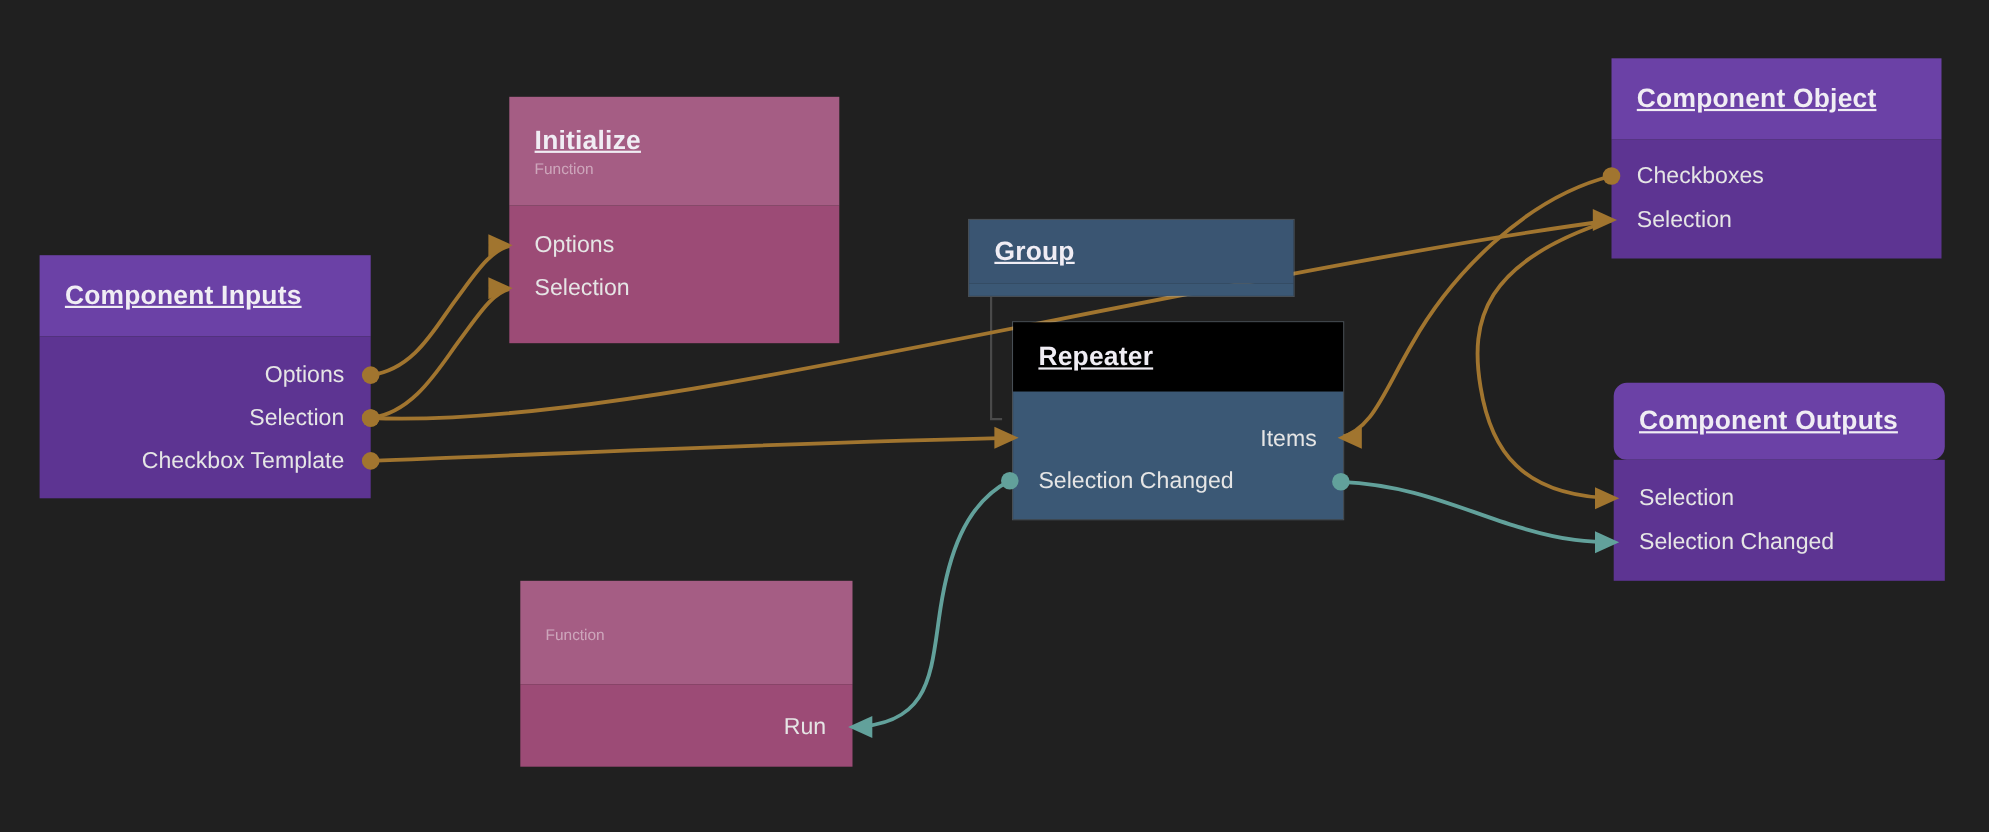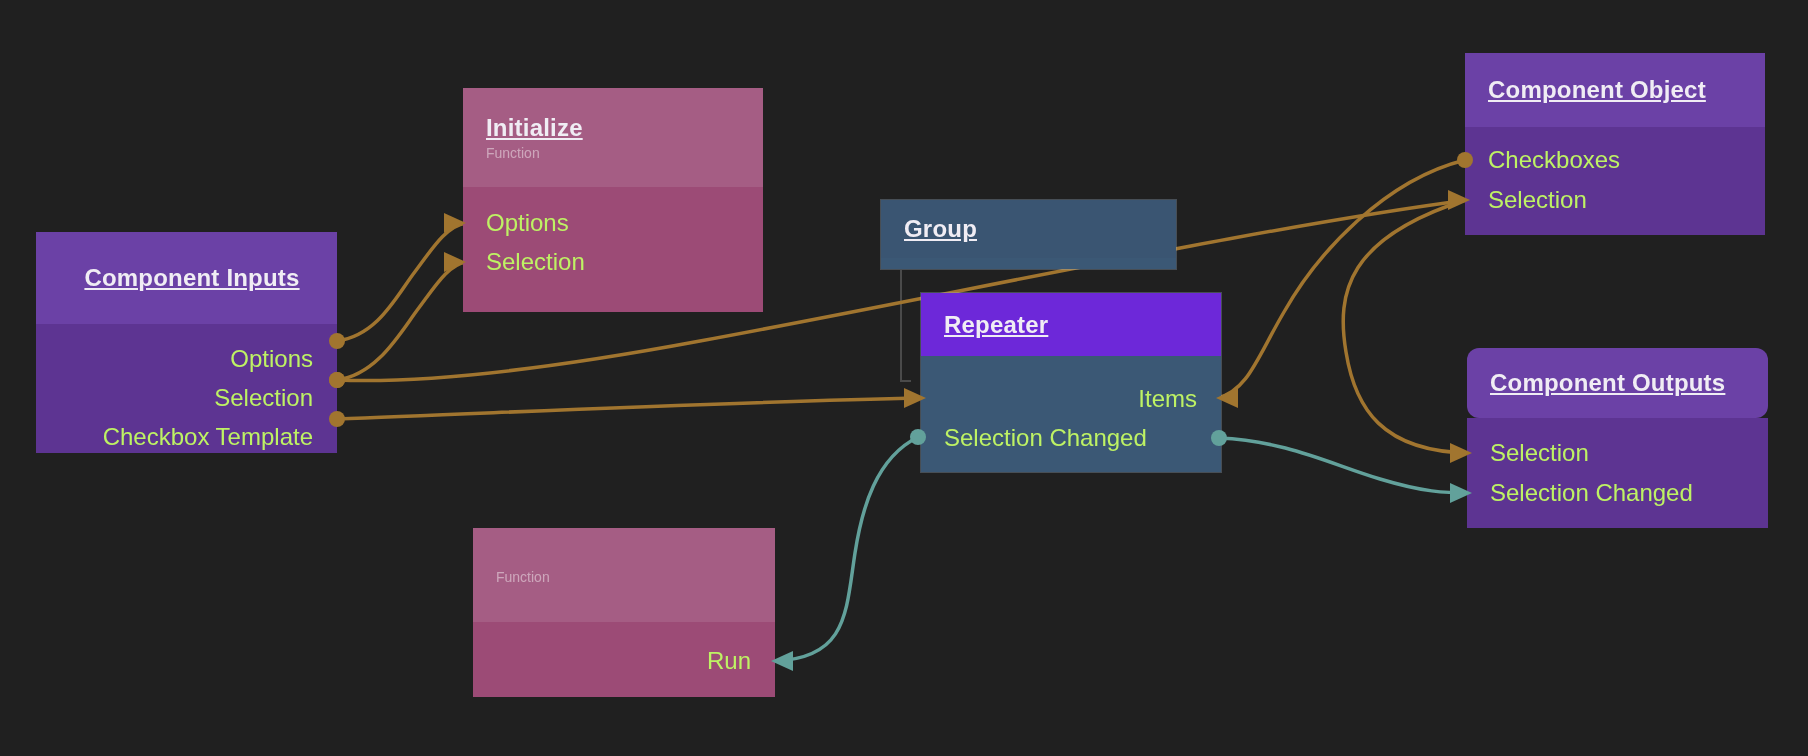--- a/index.html
+++ b/index.html
@@ -27,52 +27,52 @@
     color:#f0edf4;font-size:24px;font-weight:600;letter-spacing:.2px;
     white-space:nowrap;
     text-decoration:underline;
   }
   .node .subtitle{
     color:rgba(255,255,255,0.45);font-size:14px;font-weight:400;margin-top:3px;
     white-space:nowrap;
   }
   .port{
     position:absolute;left:0;right:0;height:28px;line-height:28px;
-    color:#bef264;font-size:24px;white-space:nowrap;
+    color:#e5e5e5;font-size:21px;white-space:nowrap;
   }
   .port.left{text-align:left;padding-left:23px;}
   .port.right{text-align:right;padding-right:24px;}
   
   .purple .header{background:#6b41a6;}
   .purple .body{background:#5d3492;}
   .pink .header{background:#a55d84;}
   .pink .body{background:#9c4b76;}
   .blue{border:1px solid rgba(173,196,224,0.28);}
-  .blue .header{background:#6d28d9;}
+  .blue .header{background:#000000;}
   .blue .body{background:#3b5875;}
   .blue.headeronly .header{background:#3a5572;}
 </style>
 </head>
 <body style="background: rgb(32, 32, 32);">
 
 <div class="canvas">
   <svg class="layer" id="wires-under" width="1808" height="756" viewBox="0 0 1808 756">
       <path d="M 901 270 L 901 381 L 911 381" fill="none" stroke="#4a4a4a" stroke-width="2"></path>
       <path d="M 337 341 C 377 336 396 297 414 273 C 432 249 446 226 466 223" fill="none" stroke="#a1752f" stroke-width="3.5" stroke-linecap="round"></path>
       <path d="M 337 380 C 377 375 400 333 418 309 C 436 285 448 265 466 262" fill="none" stroke="#a1752f" stroke-width="3.5" stroke-linecap="round"></path>
       <path d="M 337 380 C 430 384 560 367 700 341 C 950 295 1260 227 1468 200" fill="none" stroke="#a1752f" stroke-width="3.5" stroke-linecap="round"></path>
       <path d="M 337 419 C 500 413 720 402 924 398" fill="none" stroke="#a1752f" stroke-width="3.5" stroke-linecap="round"></path>
       <path d="M 1465 160 C 1385 180 1318 252 1284 312 C 1257 358 1248 390 1218 398" fill="none" stroke="#a1752f" stroke-width="3.5" stroke-linecap="round"></path>
       <path d="M 1465 200 C 1348 238 1336 292 1346 352 C 1355 408 1382 452 1470 453" fill="none" stroke="#a1752f" stroke-width="3.5" stroke-linecap="round"></path>
       <path d="M 1219 438 C 1287 441 1330 464 1380 479 C 1423 492 1445 493 1470 493" fill="none" stroke="#62a19b" stroke-width="3.5" stroke-linecap="round"></path>
       <path d="M 918 437 C 876 458 862 508 855 553 C 846 611 848 659 774 661" fill="none" stroke="#62a19b" stroke-width="3.5" stroke-linecap="round"></path>
     </svg>
   <div id="nodes">
       <div class="node purple" style="left: 36px; top: 232px; width: 301px; height: 221px;">
-        <div class="header" style="height: 92px; align-items: center;">
+        <div class="header" style="height: 74px;">
           <div class="title">Component Inputs</div>
         </div>
         <div class="body">
           <div class="port right" style="top: 21px;">Options</div>
           <div class="port right" style="top: 60px;">Selection</div>
           <div class="port right" style="top: 99px;">Checkbox Template</div>
         </div>
       </div>
       <div class="node pink" style="left: 463px; top: 88px; width: 300px; height: 224px;">
         <div class="header" style="height: 99px;">

